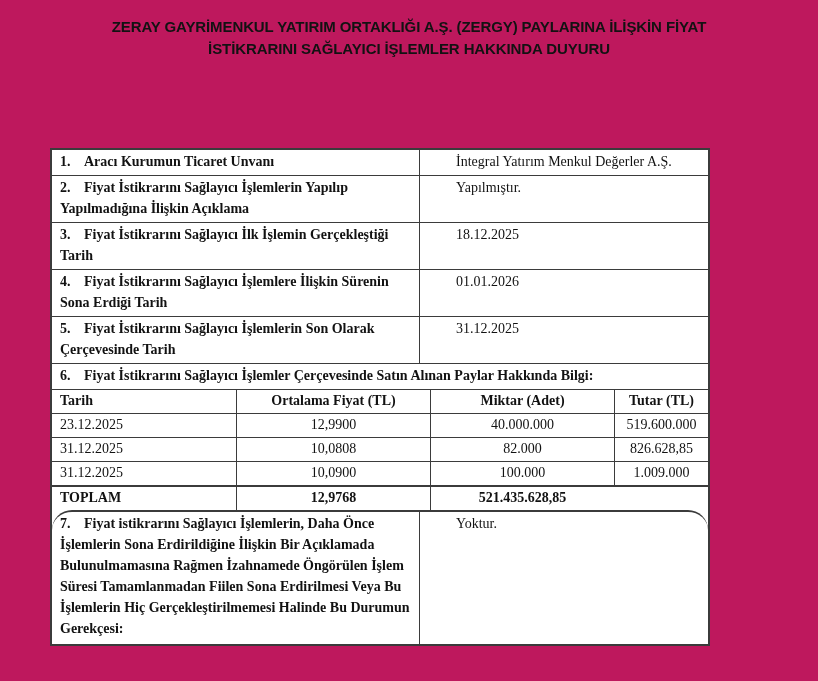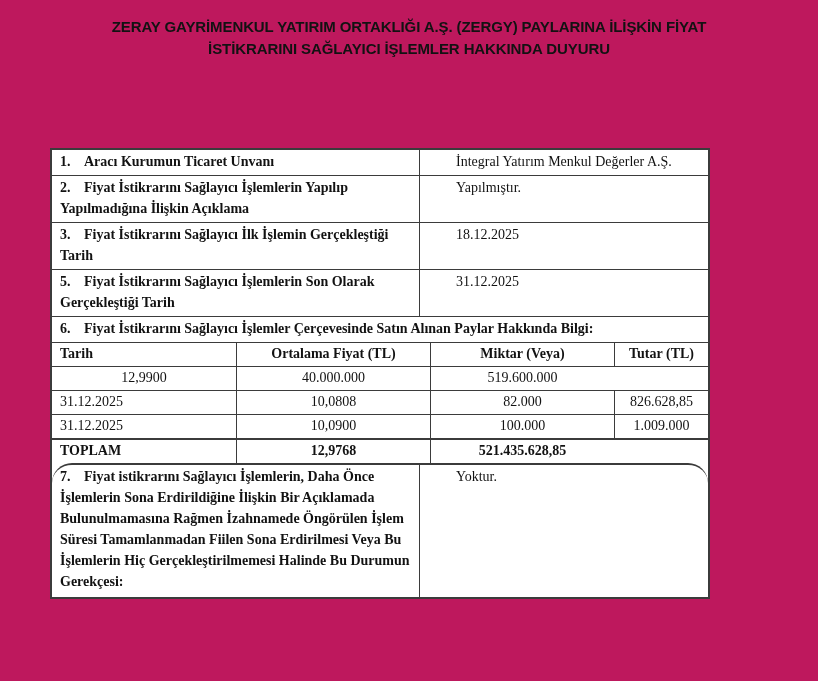--- a/index.html
+++ b/index.html
@@ -58,38 +58,43 @@
         </div>
         <div class="orow">
           <div class="cell label"><span class="num">2.</span><span>Fiyat İstikrarını Sağlayıcı İşlemlerin Yapılıp Yapılmadığına İlişkin Açıklama</span></div>
           <div class="cell value">Yapılmıştır.</div>
         </div>
         <div class="orow">
           <div class="cell label"><span class="num">3.</span><span>Fiyat İstikrarını Sağlayıcı İlk İşlemin Gerçekleştiği Tarih</span></div>
           <div class="cell value">18.12.2025</div>
         </div>
         <div class="orow">
-          <div class="cell label"><span class="num">5.</span><span>Fiyat İstikrarını Sağlayıcı İşlemlerin Son Olarak Gerçekleştiği Tarih</span></div>
+          <div class="cell label"><span class="num">4.</span><span>Fiyat İstikrarını Sağlayıcı İşlemlere İlişkin Sürenin Sona Erdiği Tarih</span></div>
+          <div class="cell value">01.01.2026</div>
+        </div>
+        <div class="orow">
+          <div class="cell label"><span class="num">5.</span><span>Fiyat İstikrarını Sağlayıcı İşlemlerin Son Olarak Çerçevesinde Tarih</span></div>
           <div class="cell value">31.12.2025</div>
         </div>
       </div>
 
     <div class="sec6-heading">
       <span class="num">6.</span><span>Fiyat İstikrarını Sağlayıcı İşlemler Çerçevesinde Satın Alınan Paylar Hakkında Bilgi:</span>
     </div>
 
     <div>
       <div id="inner-header" class="irow head">
           <div class="icell">Tarih</div>
           <div class="icell r">Ortalama Fiyat (TL)</div>
-          <div class="icell r">Miktar (Veya)</div>
+          <div class="icell r">Miktar (Adet)</div>
           <div class="icell r">Tutar (TL)</div>
         </div>
       <div id="inner-rows">
           <div class="irow">
+            <div class="icell">23.12.2025</div>
             <div class="icell r">12,9900</div>
             <div class="icell r">40.000.000</div>
             <div class="icell r">519.600.000</div>
           </div>
           <div class="irow">
             <div class="icell">31.12.2025</div>
             <div class="icell r">10,0808</div>
             <div class="icell r">82.000</div>
             <div class="icell r">826.628,85</div>
           </div>

